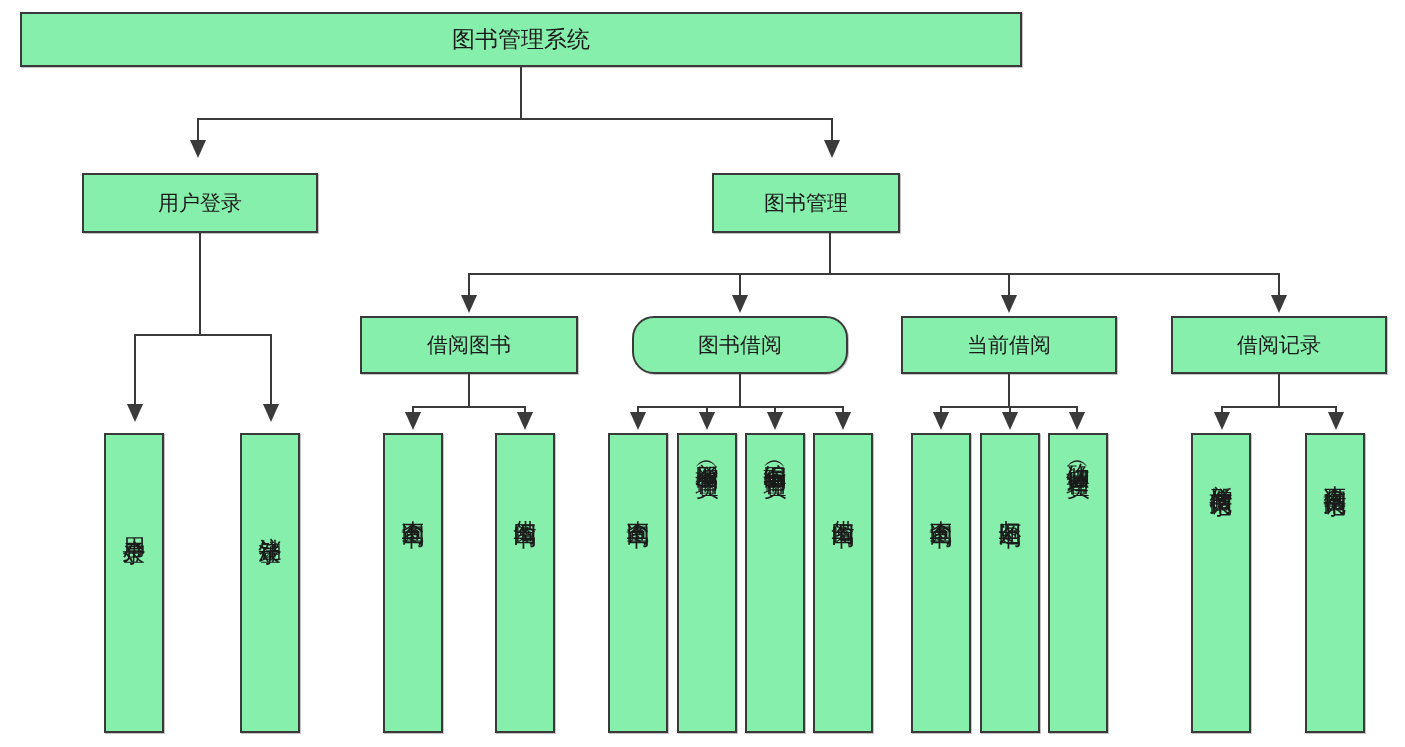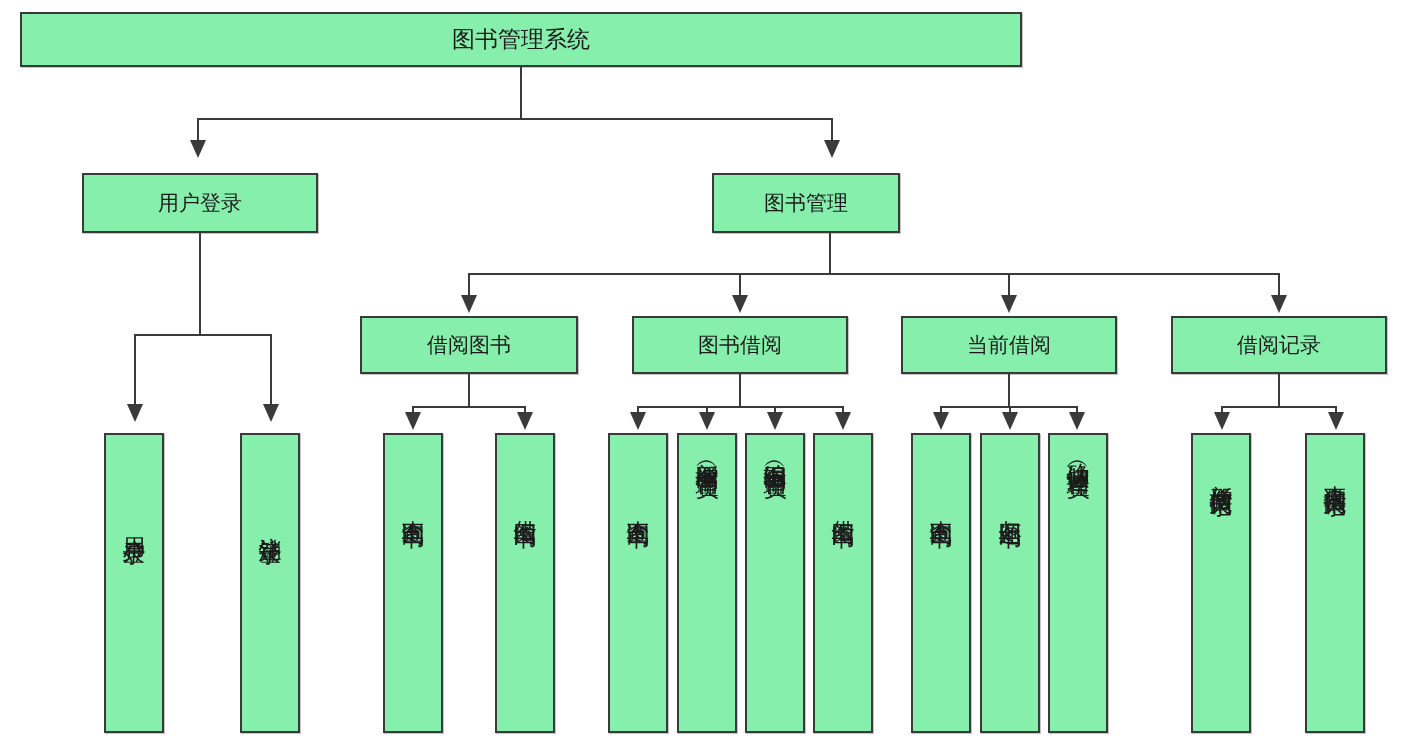--- a/index.html
+++ b/index.html
@@ -115,21 +115,21 @@
   <div class="conn v" style="left:739px;top:273px;height:26px;"></div>
   <div class="arrow" style="left:732px;top:295px;"></div>
   <div class="conn v" style="left:1008px;top:273px;height:26px;"></div>
   <div class="arrow" style="left:1001px;top:295px;"></div>
   <div class="conn v" style="left:1278px;top:273px;height:26px;"></div>
   <div class="arrow" style="left:1271px;top:295px;"></div>
 
   <div class="node lvl3" style="left:360px;top:316px;width:218px;height:58px;">
     <span class="label">借阅图书</span>
   </div>
-  <div class="node lvl3" style="left:632px;top:316px;width:216px;height:58px;">
+  <div class="node lvl3" style="left:632px;top:316px;width:216px;height:58px;border-radius:22px;">
     <span class="label">图书借阅</span>
   </div>
   <div class="node lvl3" style="left:1171px;top:316px;width:216px;height:58px;">
     <span class="label">借阅记录</span>
   </div>
   <div class="node lvl3" style="left:901px;top:316px;width:216px;height:58px;">
     <span class="label">当前借阅</span>
   </div>
 
   <div class="conn v" style="left:468px;top:374px;height:34px;"></div>

